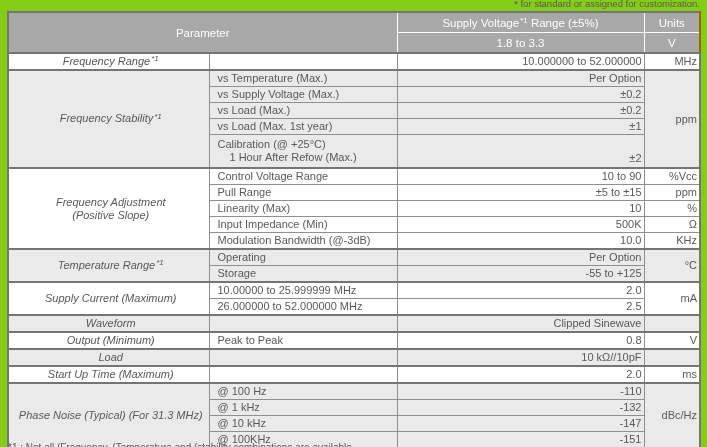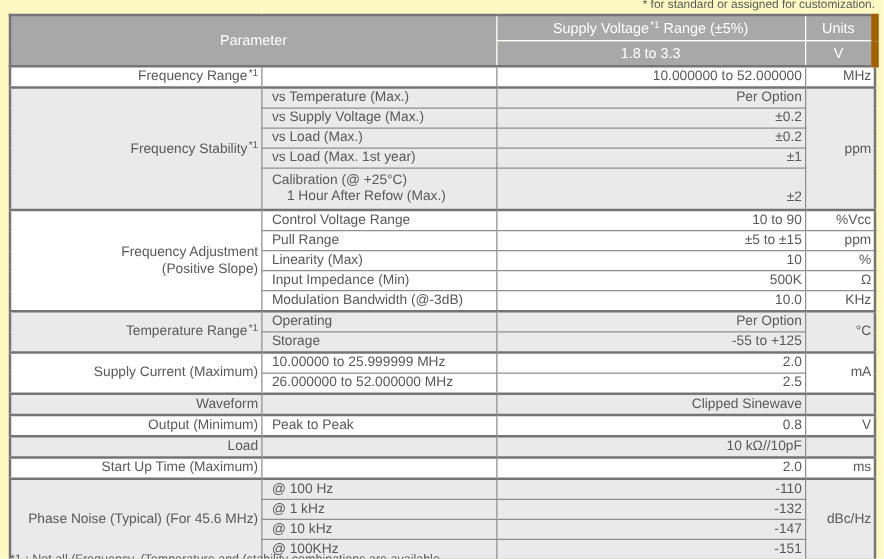--- a/index.html
+++ b/index.html
@@ -1,35 +1,35 @@
 <!DOCTYPE html>
 <html><head>
 <meta charset="utf-8">
 <style>
   html,body { margin:0; padding:0; background:#ffffff; }
   body { width:707px; height:447px; font-family:"Liberation Sans", sans-serif; }
-  .page { position:relative; width:707px; height:447px; overflow:hidden; background:#fef9c3; }
+  .page { position:relative; width:707px; height:447px; overflow:hidden; background:#84cc16; }
   .top-note { position:absolute; top:-2px; right:7px; font-size:9.5px; color:#595959; white-space:nowrap; }
   .bottom-note { position:absolute; top:442px; left:8px; font-size:10px; color:#595959; white-space:nowrap; }
 
   table.spec { position:absolute; left:7px; top:11px; width:692px; border-collapse:collapse; table-layout:fixed; border:2px solid #757575; }
 
   
   thead th { background:#a8a8a8; color:#ffffff; font-size:11.5px; font-weight:normal;
              height:17px; padding:1px 2px; border:1.5px solid #ffffff; text-align:center; vertical-align:middle; }
   thead tr:first-child th { border-top:2px solid #757575; }
   th.h-param { border-left:2px solid #757575; border-bottom:2px solid #757575; }
-  th.h-units, th.h-units-val { border-right:6px solid #a16207; }
+  th.h-units, th.h-units-val { border-right:2px solid #a16207; }
   th.h-supply-val, th.h-units-val { border-bottom:2px solid #757575; }
 
   
   tbody td { font-size:11px; color:#595959; height:15px; padding:0 2px; line-height:13px;
              border:1px solid #8f8f8f; vertical-align:middle; }
   tr.gs td { border-top:2px solid #757575; }
-  td.c1 { text-align:right; padding-left:6px; }
+  td.c1 { text-align:center; padding-left:6px;font-style:italic; }
   td.c2 { text-align:left; padding-left:8px; }
   td.c3, td.c4 { text-align:right; }
   td.w { background:#ffffff; }
   td.g { background:#eaeaea; }
   td.tall { height:30px; }
   td.vbot { vertical-align:bottom; padding-bottom:2px; }
   .line { display:block; }
   .indent { display:block; padding-left:12px; }
   .sup { font-size:8px; position:relative; top:-3.5px; margin-left:1px; }
 </style>
@@ -167,21 +167,21 @@
       </tr>
 
       <tr class="gs">
         <td class="c1 w">Start Up Time (Maximum)</td>
         <td class="c2 w"></td>
         <td class="c3 w">2.0</td>
         <td class="c4 w">ms</td>
       </tr>
 
       <tr class="gs">
-        <td class="c1 g" rowspan="4">Phase Noise (Typical) (For 45.6 MHz)</td>
+        <td class="c1 g" rowspan="4">Phase Noise (Typical) (For 31.3 MHz)</td>
         <td class="c2 g">@ 100 Hz</td>
         <td class="c3 g">-110</td>
         <td class="c4 g" rowspan="4">dBc/Hz</td>
       </tr>
       <tr>
         <td class="c2 g">@ 1 kHz</td>
         <td class="c3 g">-132</td>
       </tr>
       <tr>
         <td class="c2 g">@ 10 kHz</td>

